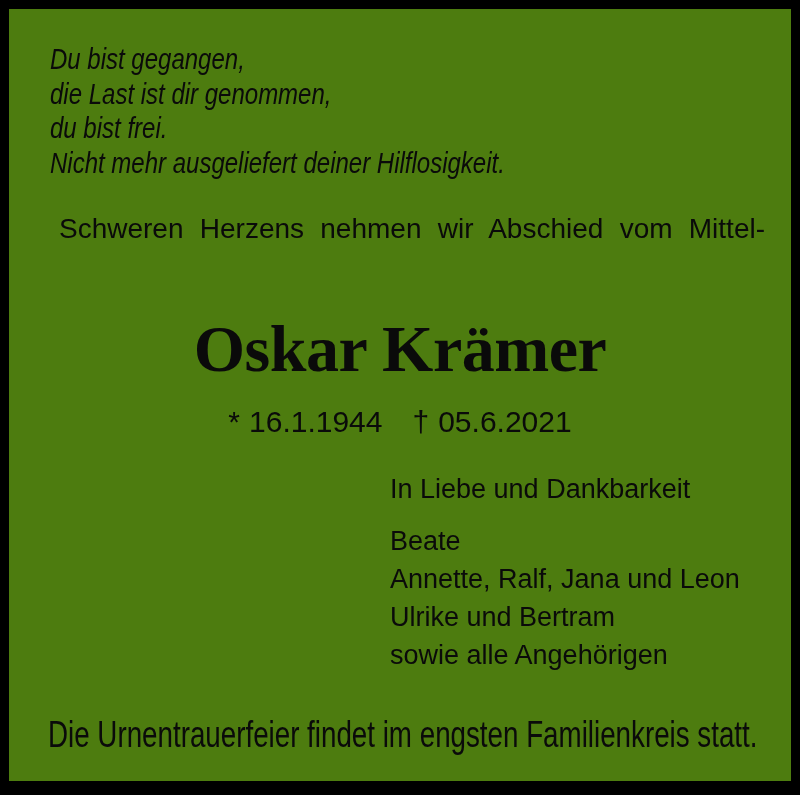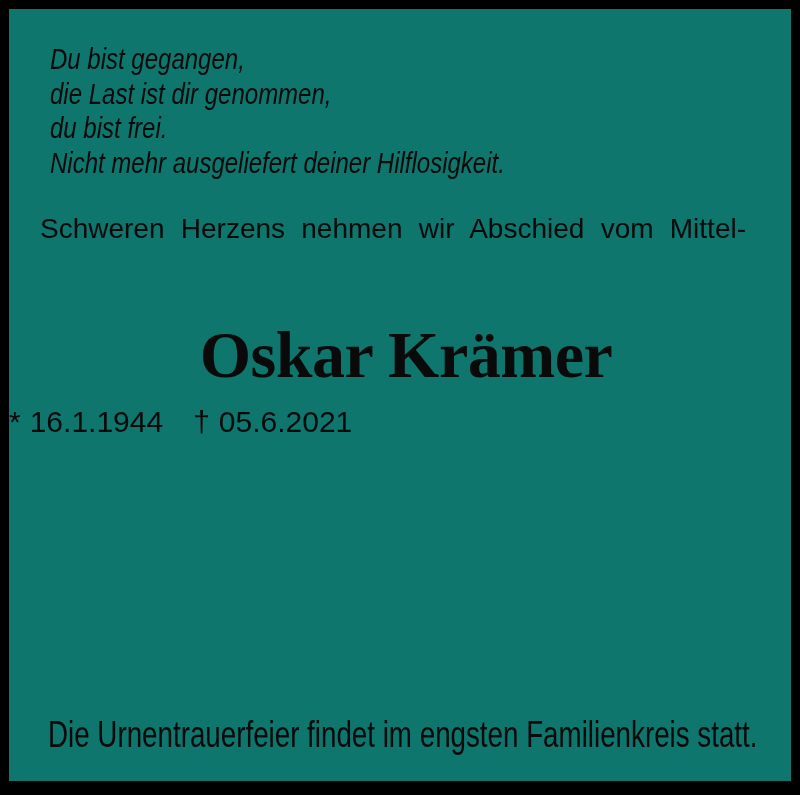--- a/index.html
+++ b/index.html
@@ -5,21 +5,21 @@
   html, body {
     margin: 0;
     padding: 0;
     background: #000;
   }
   .frame {
     position: relative;
     box-sizing: border-box;
     width: 800px;
     height: 795px;
-    background: #0f766e;
+    background: #4d7c0f;
     border-style: solid;
     border-color: #000000;
     border-width: 9px 9px 14px 9px;
     overflow: hidden;
     color: #0a0a0a;
     font-family: "Liberation Sans", sans-serif;
   }
 
   
   .poem {
@@ -30,54 +30,54 @@
     font-size: 30px;
     line-height: 34.5px;
     white-space: nowrap;
     transform: scaleX(0.8);
     transform-origin: left top;
   }
 
   
   .intro {
     position: absolute;
-    left: 31px;
+    left: 50px;
     top: 200px;
     width: 706px;
     font-size: 28px;
     line-height: 40px;
   }
   .intro .justified {
     text-align: justify;
     text-align-last: justify;
   }
 
   
   .name {
     position: absolute;
     left: 0;
     top: 307px;
     width: 100%;
-    margin: 6px;
+    margin: 0;
     text-align: center;
     font-family: "Liberation Serif", serif;
     font-weight: bold;
     font-size: 66px;
     line-height: 66px;
     letter-spacing: -0.5px;
   }
 
   
   .dates {
     position: absolute;
     left: 0;
     top: 398px;
     width: 100%;
     display: flex;
-    justify-content: flex-start;
+    justify-content: center;
     column-gap: 30px;
     font-size: 30px;
     line-height: 30px;
   }
   .date-group { white-space: nowrap; }
   .date-symbol { margin-right: 9px; }
 
   
   .mourners {
     position: absolute;
@@ -119,16 +119,23 @@
     <div class="justified">Schweren Herzens nehmen wir Abschied vom Mittel-</div>
   </div>
 
   <h1 class="name">Oskar Krämer</h1>
 
   <div class="dates">
     <span class="date-group"><span class="date-symbol">*</span><span>16.1.1944</span></span>
     <span class="date-group"><span class="date-symbol">†</span><span>05.6.2021</span></span>
   </div>
 
+  <div class="mourners">
+    <div class="closing">In Liebe und Dankbarkeit</div>
+    <div>Beate</div>
+    <div>Annette, Ralf, Jana und Leon</div>
+    <div>Ulrike und Bertram</div>
+    <div>sowie alle Angehörigen</div>
+  </div>
 
   <div class="funeral">Die Urnentrauerfeier findet im engsten Familienkreis statt.</div>
 
 </div>
 
 </body></html>

